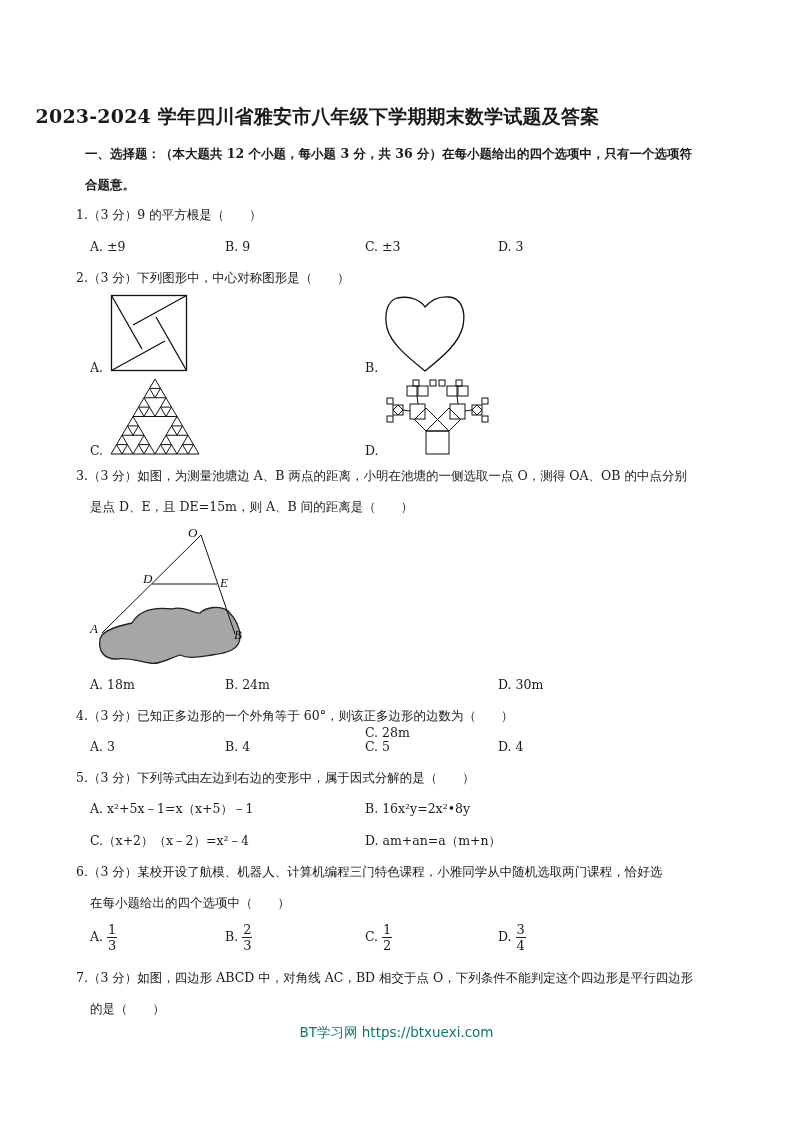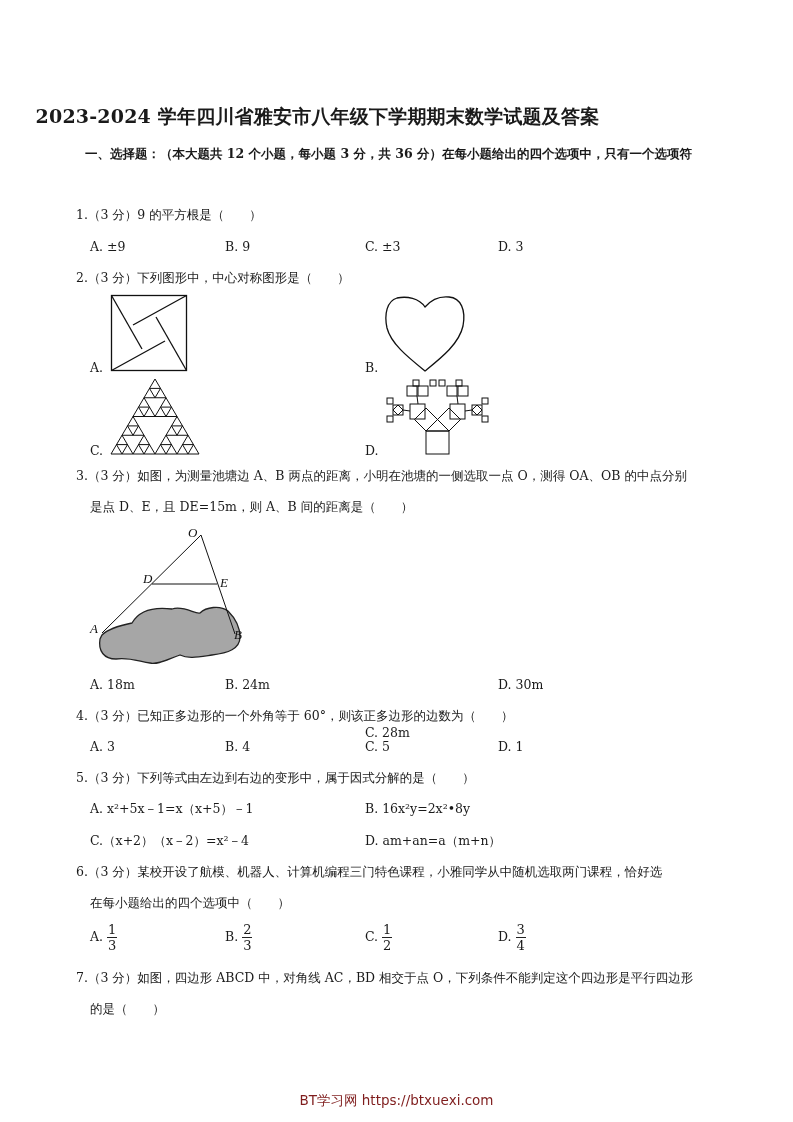--- a/index.html
+++ b/index.html
@@ -15,32 +15,33 @@
   }
   .section {
     left: 76px; width: 650px; font-size: 12.5px; font-weight: bold; line-height: 31px;
   }
   .q { font-size: 12.5px; white-space: nowrap; }
   .opt { font-size: 12.5px; white-space: nowrap; }
   .frac { display: inline-block; vertical-align: middle; text-align: center; font-size: 13px; line-height: 15px; margin-left: 4px; }
   .frac .n { display: block; border-bottom: 1px solid #222; padding: 0 1px; }
   .frac .d { display: block; }
   .footer {
-    left: 0; width: 793px; top: 1092px; text-align: center;
-    font-family: "DejaVu Sans", "Liberation Sans", sans-serif; font-size: 13.5px; color: #7f1d1d;
+    left: 0; width: 793px; top: 1024px; text-align: center;
+    font-family: "DejaVu Sans", "Liberation Sans", sans-serif; font-size: 13.5px; color: #0f766e;
   }
   svg { position: absolute; overflow: visible; }
 </style>
 </head>
 <body>
 
 <div class="abs title">2023-2024 学年四川省雅安市八年级下学期期末数学试题及答案</div>
 
 <div class="abs section" style="top:138px;margin-left:9px;">
   <div>一、选择题：（本大题共 12 个小题，每小题 3 分，共 36 分）在每小题给出的四个选项中，只有一个选项符</div>
+  <div>合题意。</div>
 </div>
 
 <div class="abs q" style="left:76px; top:207px;">
   <span>1.</span><span>（3 分）9 的平方根是（　　）</span>
 </div>
 <div class="abs opt" style="left:90px; top:239px;">A. ±9</div>
 <div class="abs opt" style="left:225px; top:239px;">B. 9</div>
 <div class="abs opt" style="left:365px; top:239px;">C. ±3</div>
 <div class="abs opt" style="left:498px; top:239px;">D. 3</div>
 
@@ -141,21 +142,21 @@
 <div class="abs opt" style="left:225px; top:677px;">B. 24m</div>
 <div class="abs opt" style="left:365px; top:677px;margin-top:48px;">C. 28m</div>
 <div class="abs opt" style="left:498px; top:677px;">D. 30m</div>
 
 <div class="abs q" style="left:76px; top:708px;">
   <span>4.</span><span>（3 分）已知正多边形的一个外角等于 60°，则该正多边形的边数为（　　）</span>
 </div>
 <div class="abs opt" style="left:90px; top:739px;">A. 3</div>
 <div class="abs opt" style="left:225px; top:739px;">B. 4</div>
 <div class="abs opt" style="left:365px; top:739px;">C. 5</div>
-<div class="abs opt" style="left:498px; top:739px;">D. 1</div>
+<div class="abs opt" style="left:498px; top:739px;">D. 4</div>
 
 <div class="abs q" style="left:76px; top:770px;">
   <span>5.</span><span>（3 分）下列等式由左边到右边的变形中，属于因式分解的是（　　）</span>
 </div>
 <div class="abs opt" style="left:90px; top:801px;">A. x²+5x－1=x（x+5）－1</div>
 <div class="abs opt" style="left:365px; top:801px;">B. 16x²y=2x²•8y</div>
 <div class="abs opt" style="left:90px; top:833px;">C.（x+2）（x－2）=x²－4</div>
 <div class="abs opt" style="left:365px; top:833px;">D. am+an=a（m+n）</div>
 
 <div class="abs q" style="left:76px; top:864px;">

